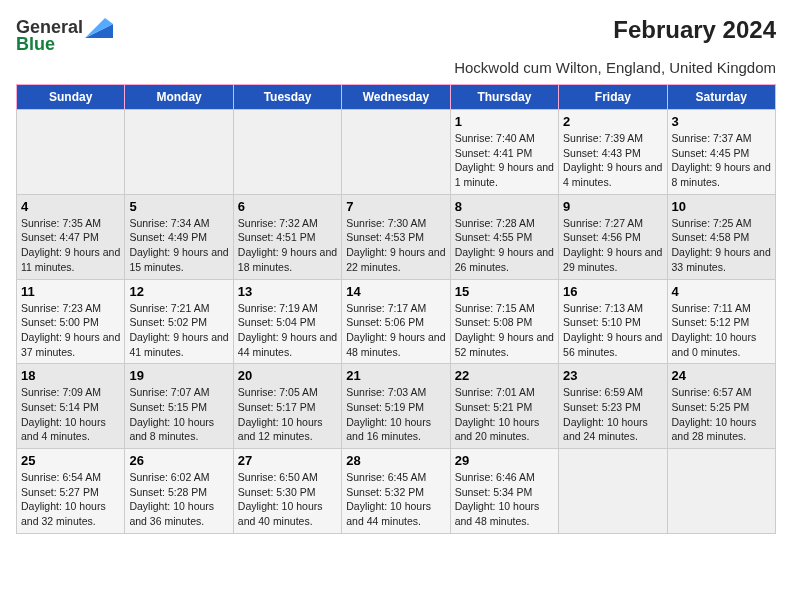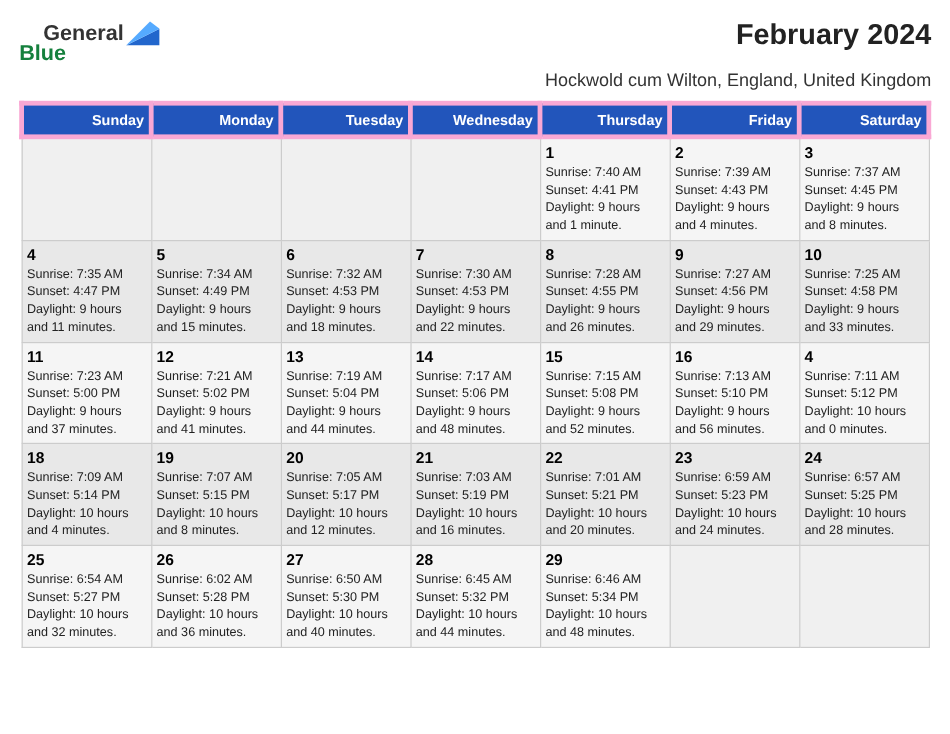--- a/index.html
+++ b/index.html
@@ -49,24 +49,24 @@
     }
     table {
       width: 100%;
       border-collapse: collapse;
       font-size: 11px;
     }
     thead tr th {
       background: #2255bb;
       color: #fff;
       padding: 5px 4px;
-      text-align: right;
+      text-align: center;
       font-size: 12px;
       font-weight: bold;
-      border: 4px solid #f9a8d4;
+      border: 1px solid #f9a8d4;
     }
     tbody tr td {
       vertical-align: top;
       padding: 4px 4px;
       border: 1px solid #ccc;
       min-height: 70px;
       width: 107px;
     }
     tbody tr:nth-child(odd) {
       background: #f5f5f5;
@@ -88,21 +88,21 @@
     .empty-cell {
       background: #f0f0f0;
     }
   </style>
 </head>
 <body>
 
 <div class="header-area">
   <div class="logo">
     <div style="display:flex;flex-direction:column;align-items:flex-start;">
-      <div style="display:flex;align-items:center;margin-left:20px;">
+      <div style="display:flex;align-items:center;">
         <span class="logo-text">General</span>
         <svg class="logo-icon" viewBox="0 0 28 22" xmlns="http://www.w3.org/2000/svg">
           <polygon points="0,22 28,8 28,22" fill="#2266cc"></polygon>
           <polygon points="0,22 20,2 28,8" fill="#55aaff"></polygon>
         </svg>
       </div>
       <span class="logo-text logo-blue" style="margin-top:-4px;">Blue</span>
     </div>
   </div>
   <div class="month-title">February 2024</div>
@@ -156,21 +156,21 @@
         </td>
         <td>
           <span class="day-number">5</span>
           <div class="day-info">Sunrise: 7:34 AM
 Sunset: 4:49 PM
 Daylight: 9 hours and 15 minutes.</div>
         </td>
         <td>
           <span class="day-number">6</span>
           <div class="day-info">Sunrise: 7:32 AM
-Sunset: 4:53 PM
+Sunset: 4:51 PM
 Daylight: 9 hours and 18 minutes.</div>
         </td>
         <td>
           <span class="day-number">7</span>
           <div class="day-info">Sunrise: 7:30 AM
 Sunset: 4:53 PM
 Daylight: 9 hours and 22 minutes.</div>
         </td>
         <td>
           <span class="day-number">8</span>

